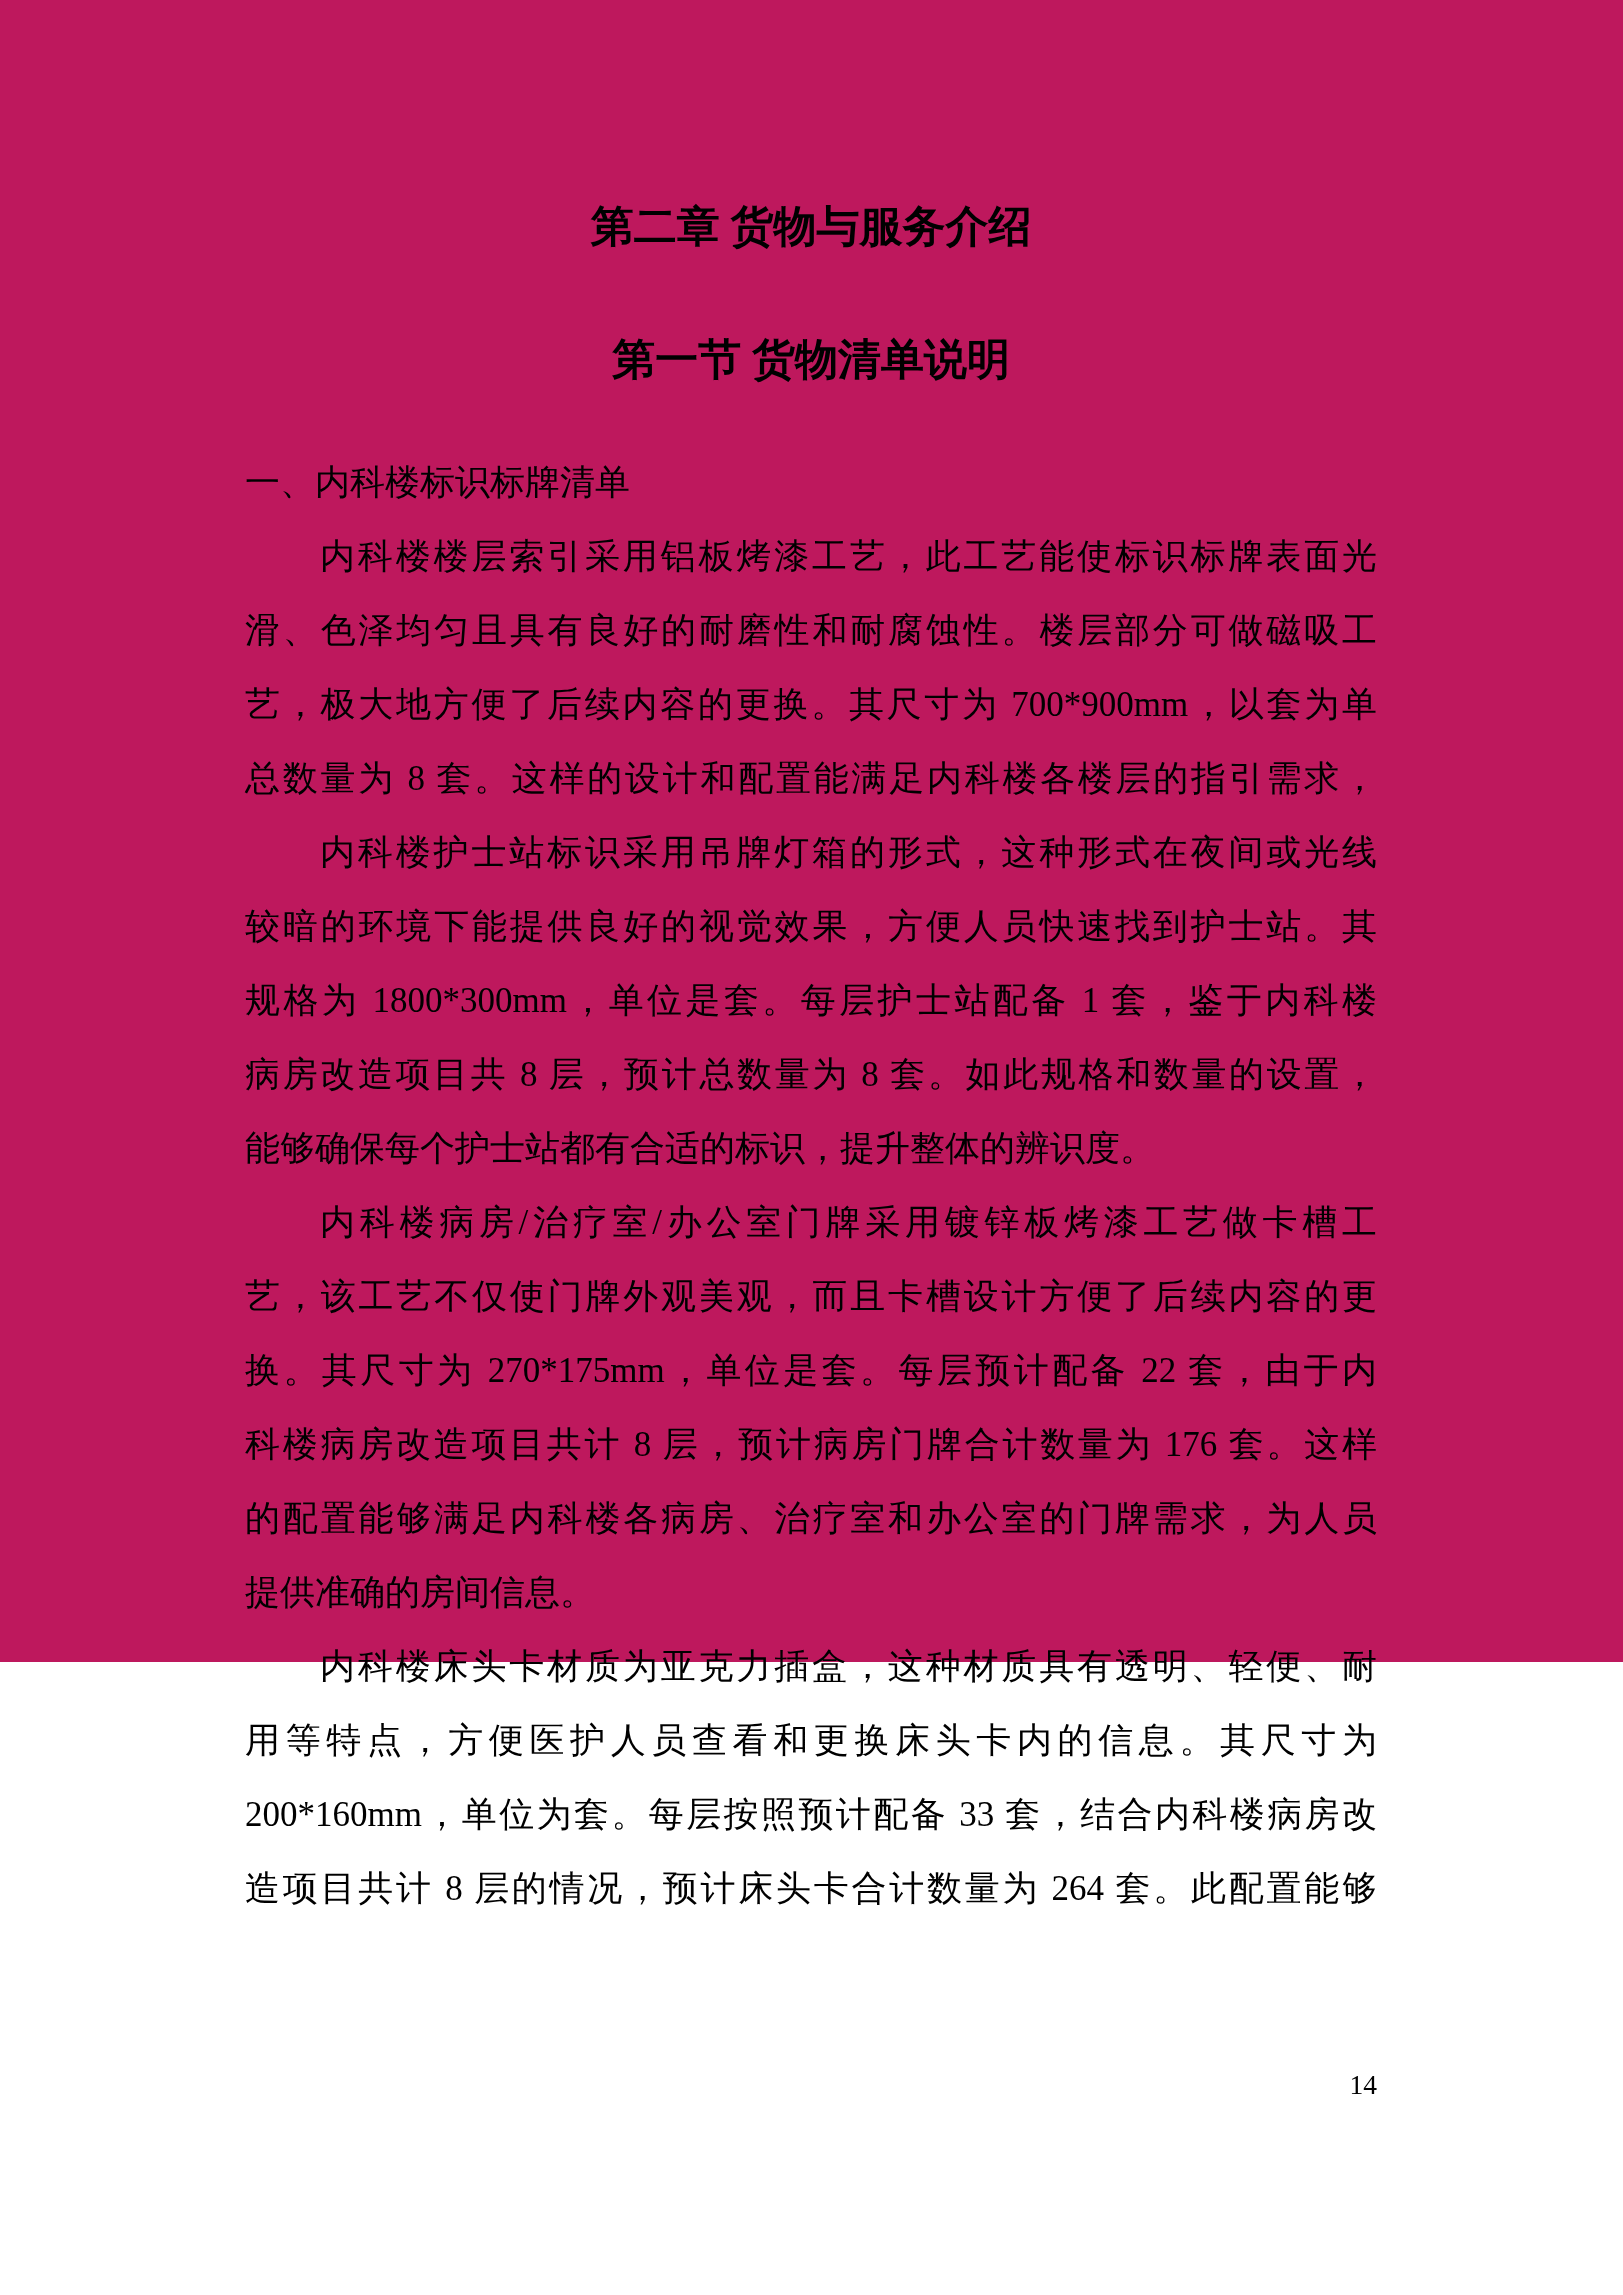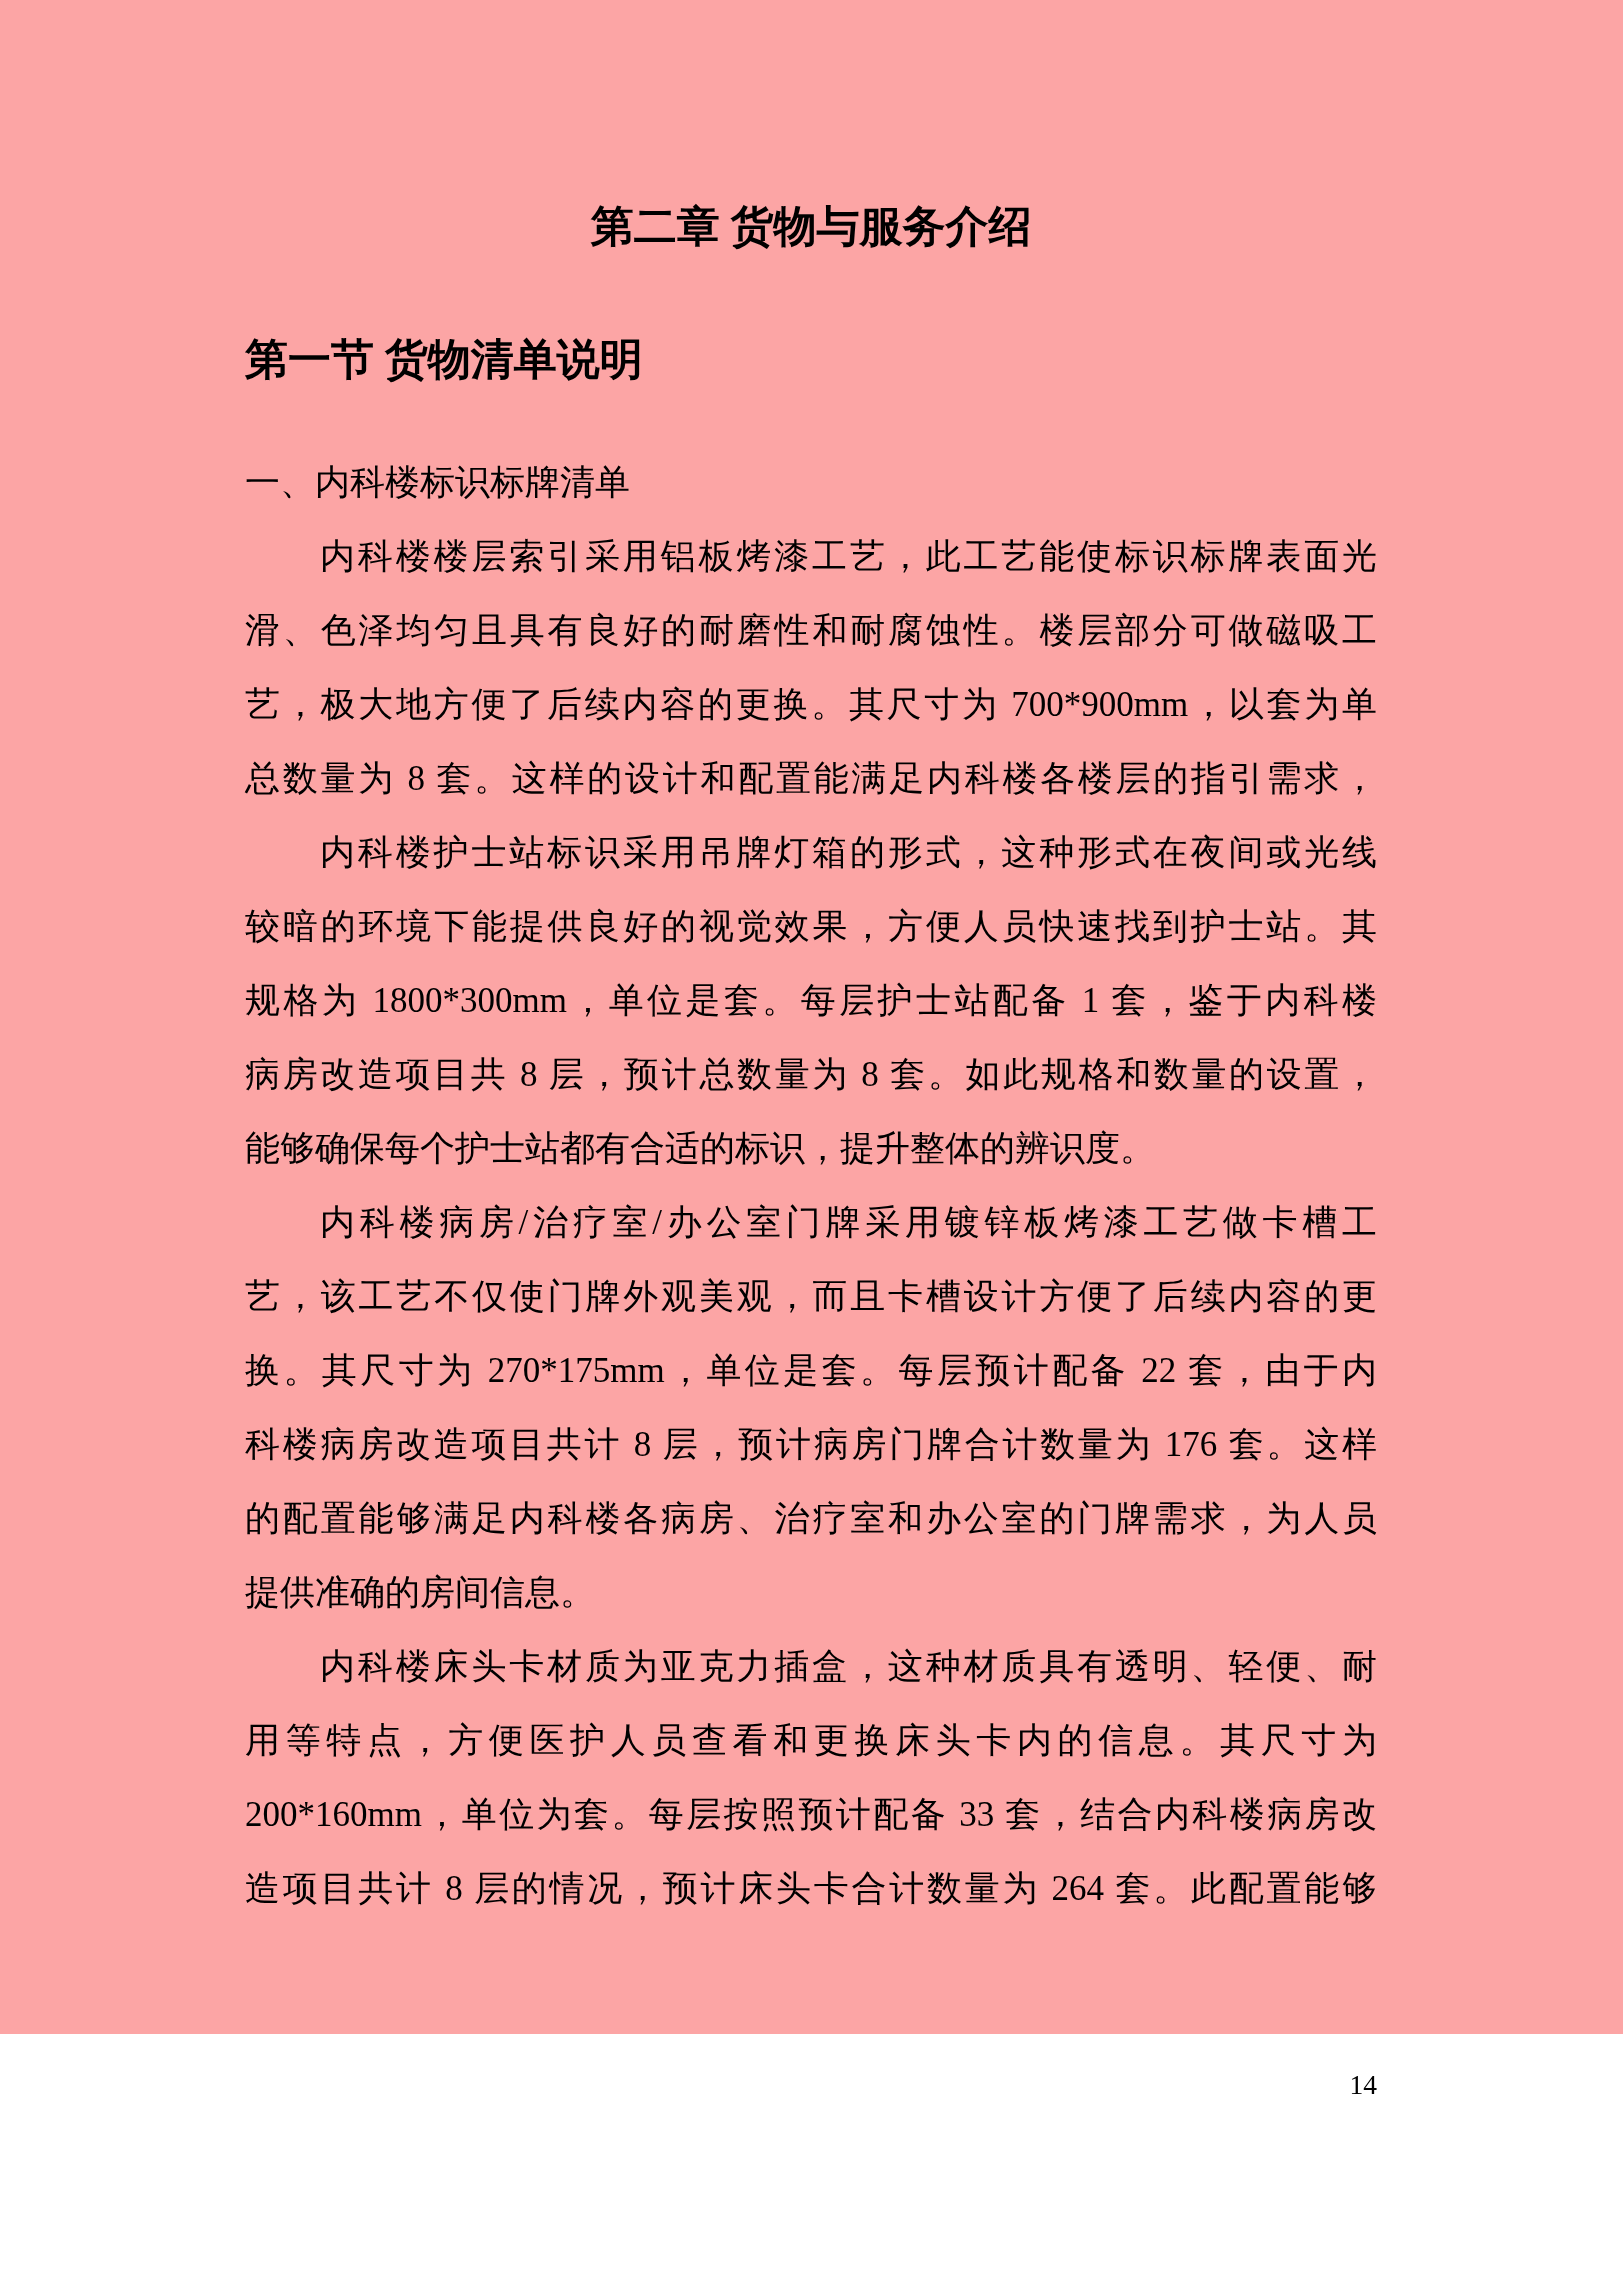--- a/index.html
+++ b/index.html
@@ -12,22 +12,22 @@
     height: 2295px;
     position: relative;
     font-family: "Liberation Serif", "DejaVu Serif", serif;
     color: #000000;
     overflow: hidden;
   }
   .page {
     position: absolute;
     left: 0; top: 0;
     width: 1623px;
-    height: 2034px;
-    background: #fca5a5;
+    height: 1662px;
+    background: #be185d;
   }
   .chapter-title {
     position: absolute;
     left: 245px;
     width: 1132px;
     top: 188px;
     height: 77px;
     line-height: 77px;
     font-size: 43px;
     font-weight: 700;
@@ -36,20 +36,21 @@
   }
   .section-title {
     position: absolute;
     left: 245px;
     width: 1132px;
     top: 321px;
     height: 77px;
     line-height: 77px;
     font-size: 43px;
     font-weight: 700;
+    text-align: center;
     white-space: nowrap;
   }
   .body-text {
     position: absolute;
     left: 245px;
     top: 446px;
     width: 1132px;
   }
   .line {
     height: 74px;

